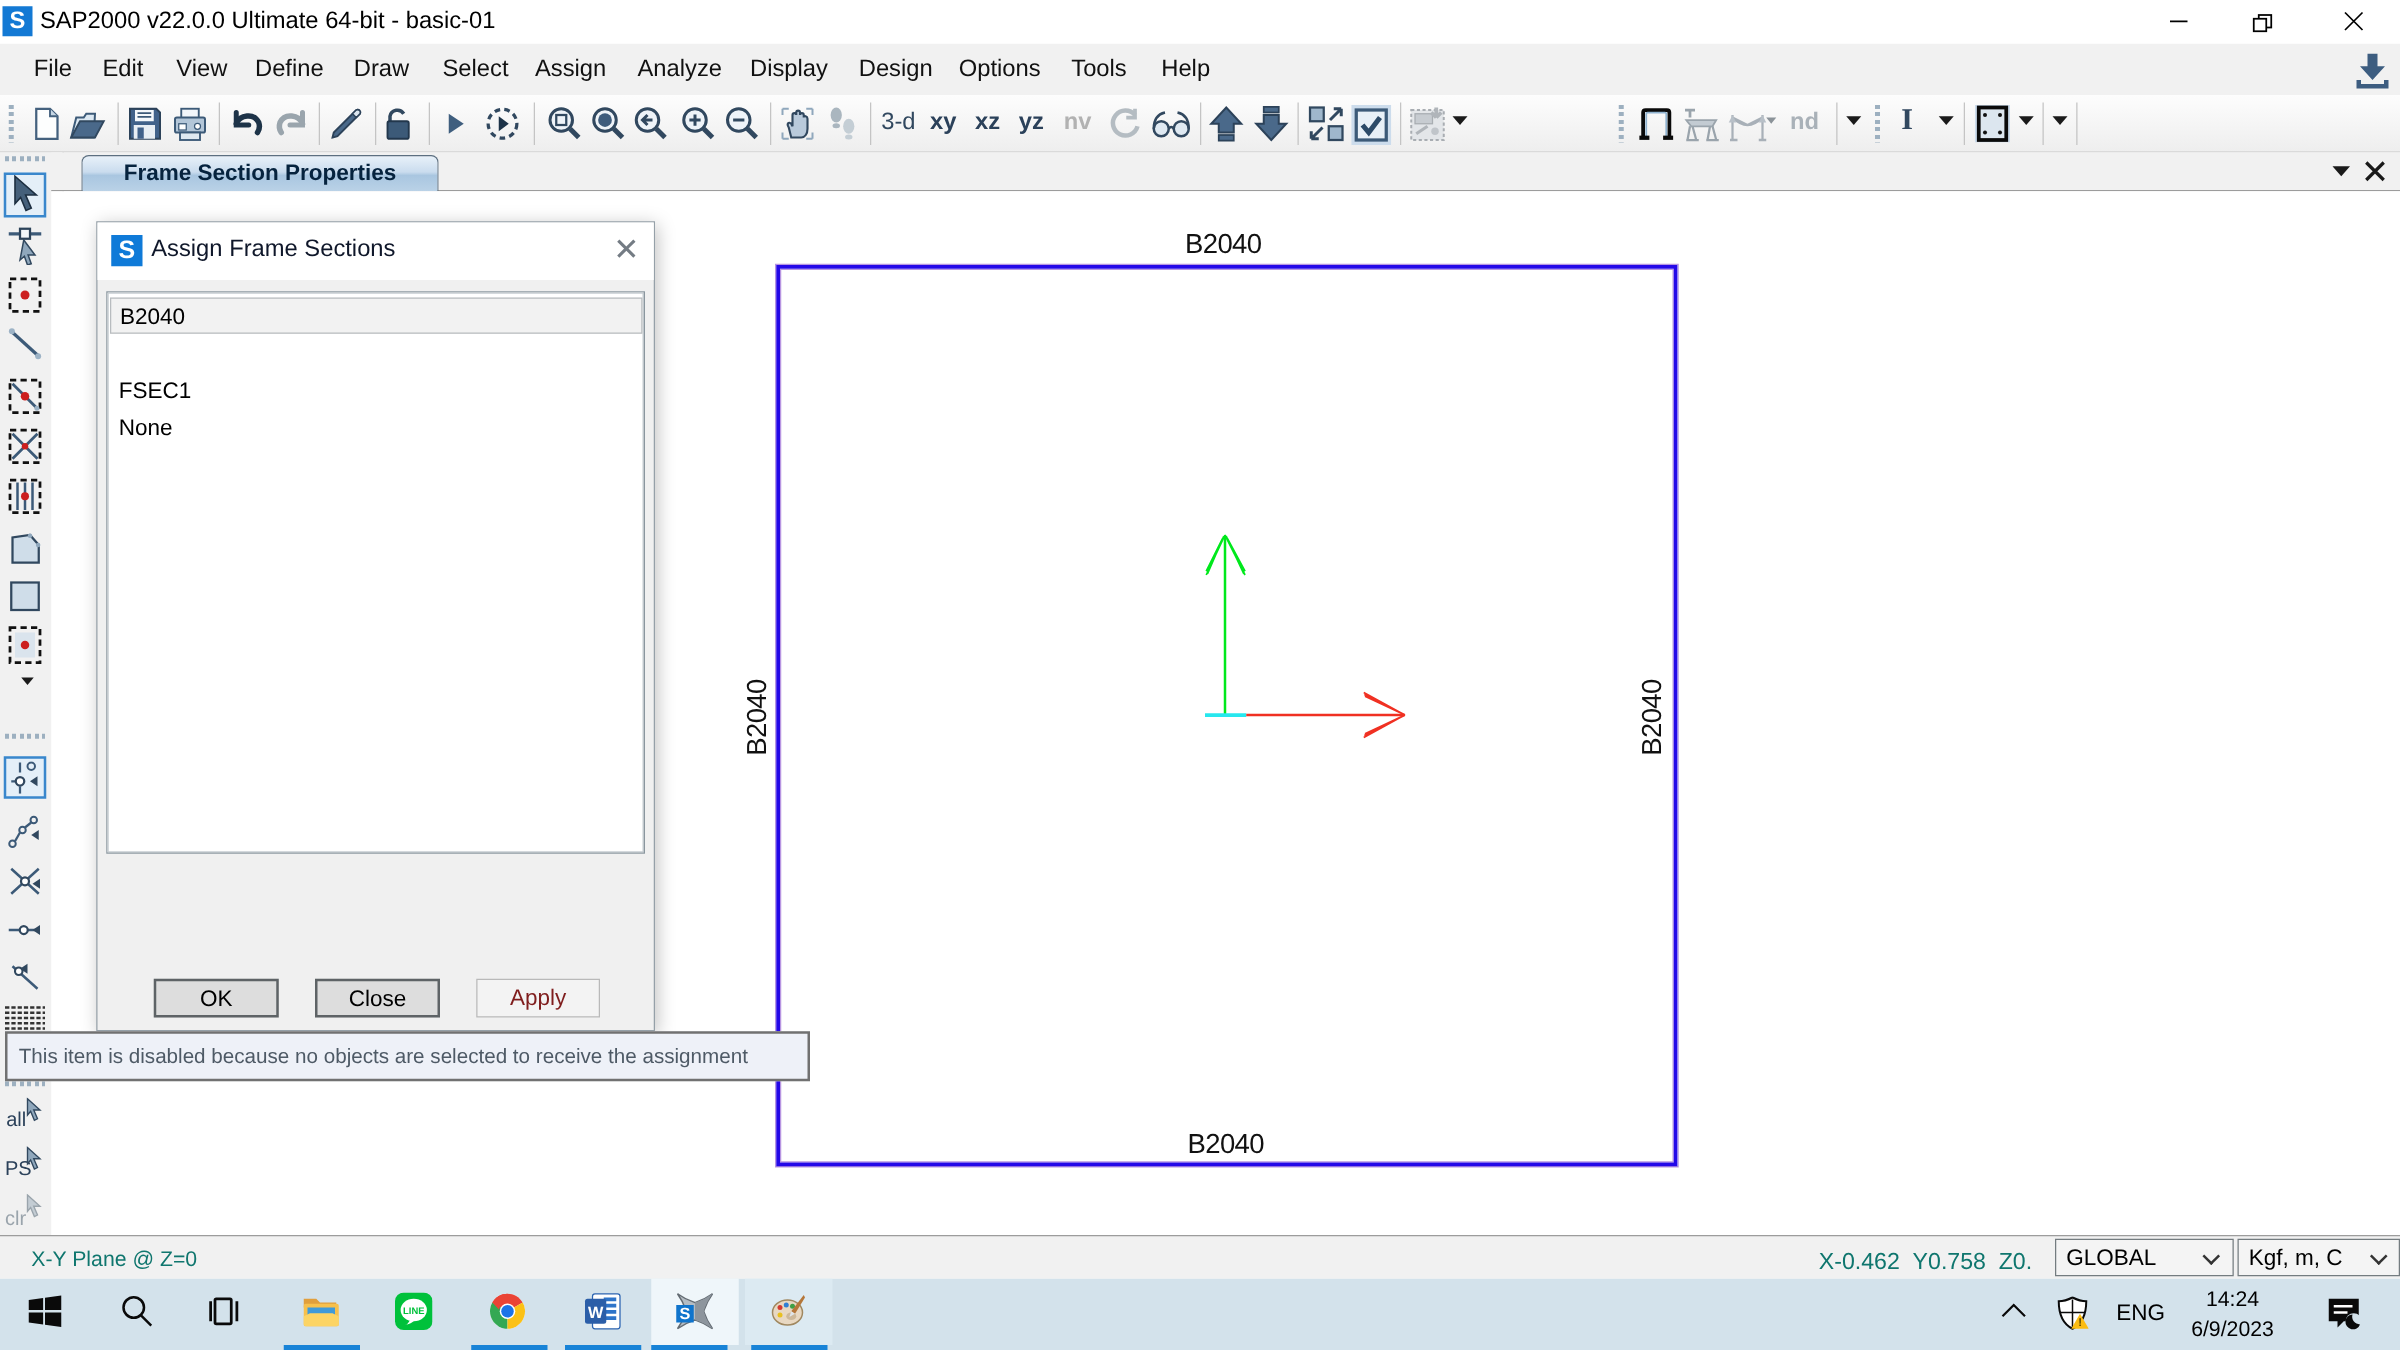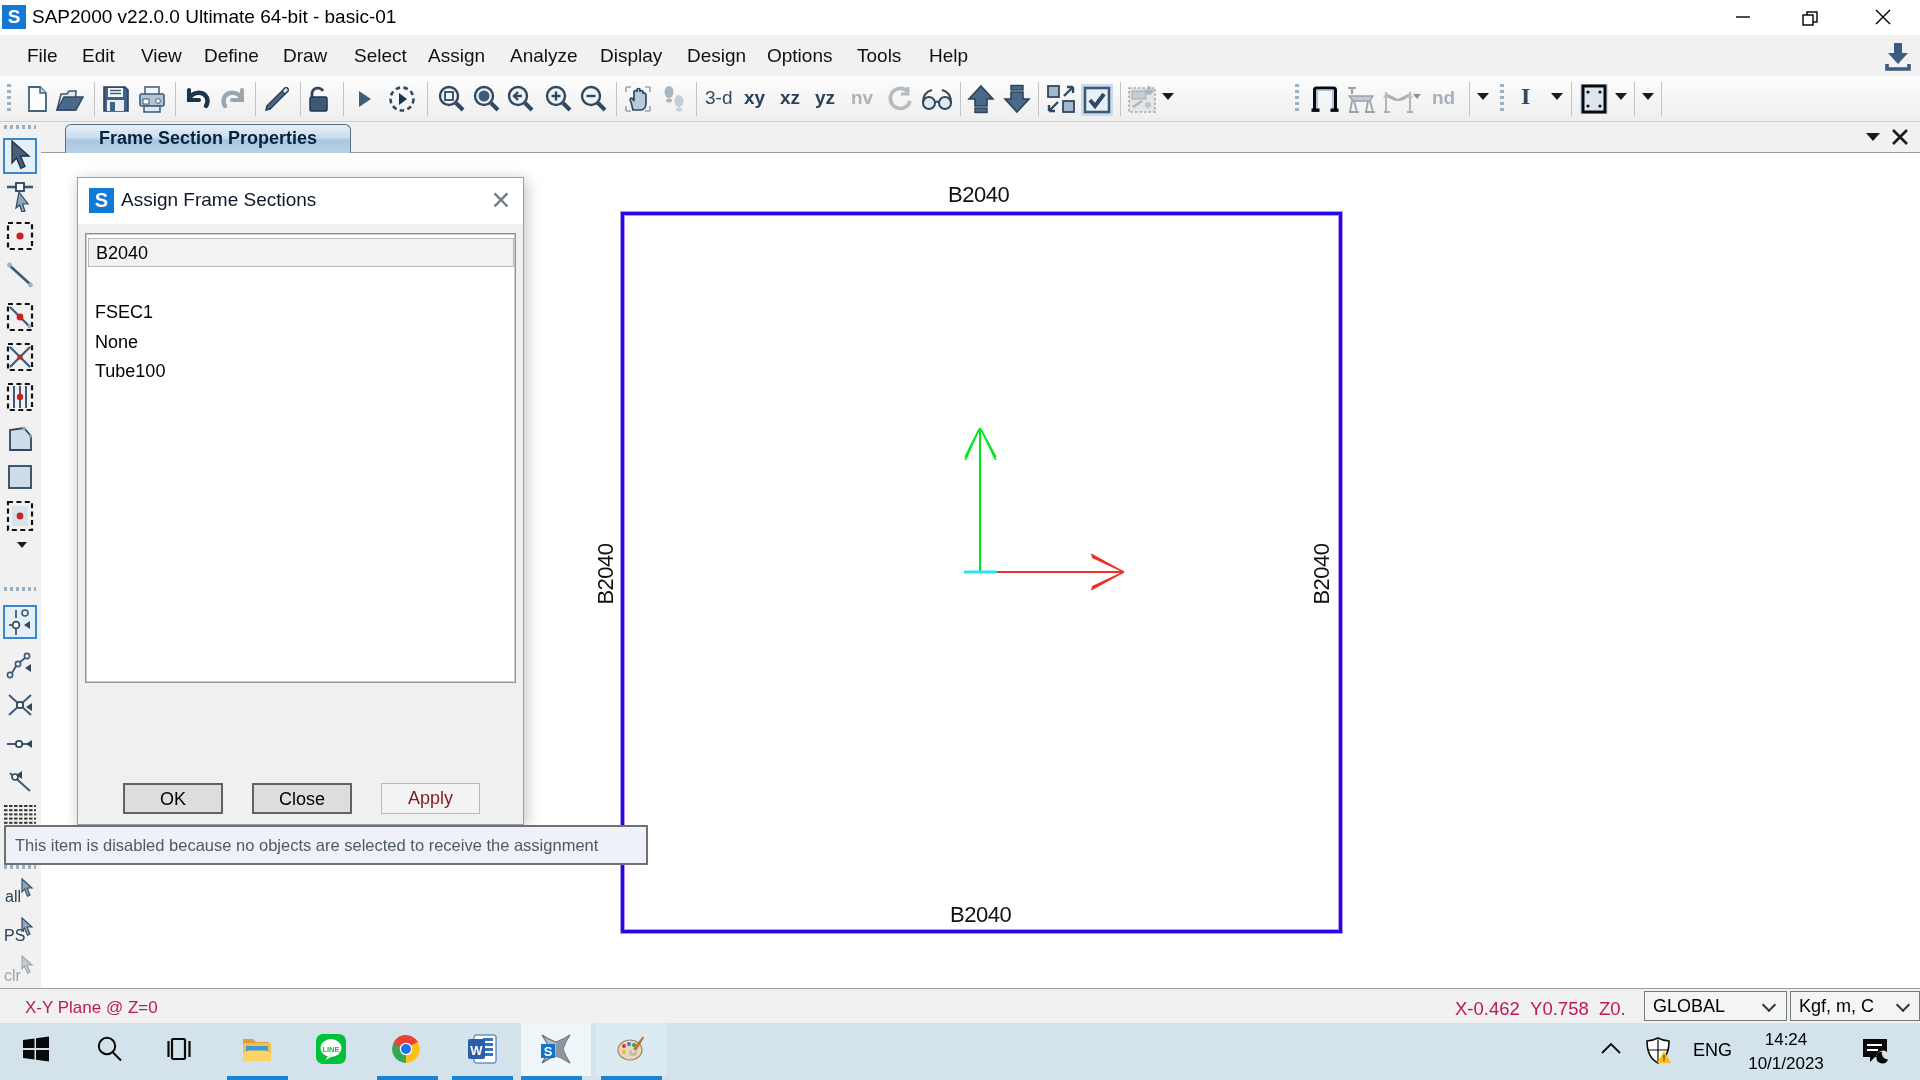--- a/index.html
+++ b/index.html
@@ -38,21 +38,21 @@
 #dlgtext { position:absolute; left:43px; top:11px; font-size:19px; color:#0f172a; }
 #dlgx { position:absolute; left:408px; top:8px; width:30px; height:30px; font-size:25px; color:#747c84; text-align:center; line-height:28px; font-weight:300;}
 #listbox { position:absolute; left:7px; top:55px; width:431px; height:450px; background:#fff; border:1px solid #8a969e; box-shadow:inset 0 0 0 1px #c6cdd2; }
 .lrow { position:absolute; left:2px; width:426px; height:29px; font-size:18px; color:#000; line-height:29px; padding-left:7px; }
 #lsel { background:#f2f2f2; border:1px solid #b8bcbf; }
 .dbtn { position:absolute; background:#dddddd; border:1px solid #7e7e7e; font-size:18px; color:#000; text-align:center; }
 
 #tooltip { left:4px; top:825px; width:644px; height:40px; background:#eef1f8; border:2px solid #717171; font-size:16.5px; color:#4e5a66; line-height:36px; padding-left:9px; white-space:nowrap; overflow:hidden; }
 
 #statusbar { left:0; top:988px; width:1920px; height:35px; background:#f1f1f1; border-top:1px solid #9c9c9c; }
-.sbtxt { position:absolute; top:9px; font-size:17px; color:#be185d; }
+.sbtxt { position:absolute; top:9px; font-size:17px; color:#0f766e; }
 .sbcombo { position:absolute; top:2px; height:30px; background:#f4f4f4; border:1px solid #747c80; font-size:18px; color:#000; line-height:28px; padding-left:8px; }
 .sbchev { position:absolute; top:11px; width:10px; height:10px; border-right:2px solid #333; border-bottom:2px solid #333; transform:rotate(45deg); }
 
 #taskbar { left:0; top:1023px; width:1920px; height:57px; background:#d3e2eb; }
 .tbline { position:absolute; top:53px; height:4px; background:#1883d7; }
 .tray { position:absolute; font-size:17px; color:#000; }
 </style>
 </head>
 <body>
 <div class="abs" id="titlebar">
@@ -446,21 +446,20 @@
 
 <div class="abs" id="dialog">
   <div id="dlgtitle"></div>
   <div id="dlglogo">S</div>
   <div id="dlgtext">Assign Frame Sections</div>
   <div id="dlgx">✕</div>
   <div id="listbox">
     <div class="lrow" id="lsel" style="top:4px">B2040</div>
     <div class="lrow" style="top:64px">FSEC1</div>
     <div class="lrow" style="top:94px">None</div>
-    <div class="lrow" style="top:123px">Tube100</div>
   </div>
   <div class="dbtn" style="left:45px;top:605px;width:100px;height:31px;line-height:29px;border:2px solid #5e6366">OK</div>
   <div class="dbtn" style="left:174px;top:605px;width:100px;height:31px;line-height:29px;border:2px solid #5e6366">Close</div>
   <div class="dbtn" style="left:303px;top:605px;width:99px;height:31px;line-height:29px;background:#f3f3f3;border:1px solid #b9b9b9;color:#7f1d1d">Apply</div>
 </div>
 
 <div class="abs" id="tooltip">This item is disabled because no objects are selected to receive the assignment</div>
 
 <div class="abs" id="statusbar">
   <div class="sbtxt" style="left:25px">X-Y Plane @ Z=0</div>
@@ -558,21 +557,21 @@
       <path d="M2 12 L11 3 L20 12" fill="none" stroke="#0a0a0a" stroke-width="1.8"></path>
     </svg>
   <svg style="position:absolute;left:1645px;top:14px" width="26" height="28" viewBox="0 0 26 28">
       <path d="M13 1 C17 3 21 4 24 4 C24 14 21 22 13 26 C5 22 2 14 2 4 C5 4 9 3 13 1 z" fill="#fff" stroke="#0a0a0a" stroke-width="1.6"></path>
       <path d="M13 2.5 V25 M3 13 h20" stroke="#0a0a0a" stroke-width="1.2" fill="none"></path>
       <path d="M19 14 L26 26 H12 z" fill="#fbbc12"></path>
       <text x="19" y="24" font-size="9" font-weight="bold" fill="#5a4500" text-anchor="middle" font-family="Liberation Sans">!</text>
     </svg>
   <div class="tray" style="left:1693px;top:17px;font-size:18px">ENG</div>
   <div class="tray" style="left:1753px;top:7px;width:66px;text-align:center;font-size:17px">14:24</div>
-  <div class="tray" style="left:1745px;top:31px;width:82px;text-align:center;font-size:17px">10/1/2023</div>
+  <div class="tray" style="left:1745px;top:31px;width:82px;text-align:center;font-size:17px">6/9/2023</div>
   <svg style="position:absolute;left:1860px;top:13px" width="30" height="30" viewBox="0 0 30 30">
       <path d="M3 3 h24 v18 h-12 l-5 5 v-5 h-7 z" fill="#0a0a0a"></path>
       <line x1="7" y1="9" x2="22" y2="9" stroke="#fff" stroke-width="2"></line>
       <line x1="7" y1="14" x2="18" y2="14" stroke="#fff" stroke-width="2"></line>
       <circle cx="23" cy="21" r="6.5" fill="#d3e2eb"></circle>
       <path d="M22 15.5 a6 6 0 1 0 6 8 a6.2 6.2 0 0 1 -6 -8 z" fill="#0a0a0a"></path>
     </svg>
 </div>
 
 </body></html>

